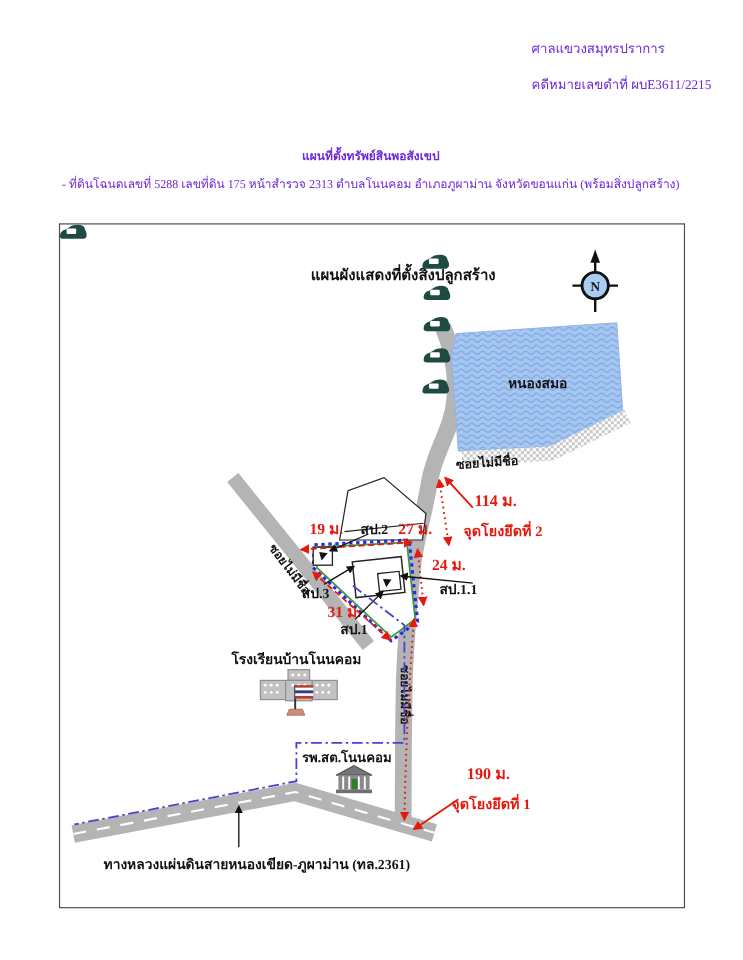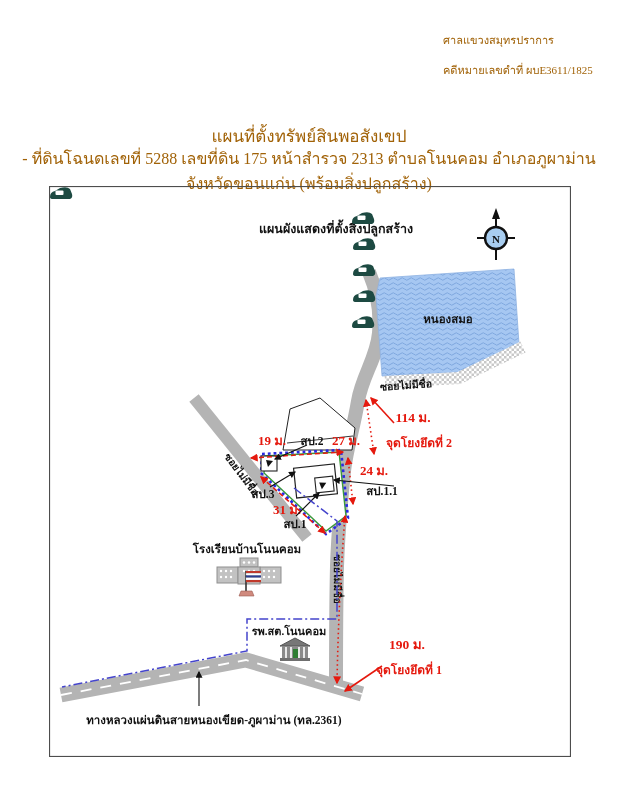--- a/index.html
+++ b/index.html
@@ -1,34 +1,34 @@
 <!DOCTYPE html>
 <html><head>
 <meta charset="utf-8">
 <style>
   html,body{margin:0;padding:0;background:#ffffff;}
   .page{position:relative;width:618px;height:800px;background:#fff;overflow:hidden;
-        font-family:"Liberation Serif","DejaVu Serif",serif;color:#a16207;}
+        font-family:"Liberation Serif","DejaVu Serif",serif;color:#6d28d9;}
   .hdr-line{position:absolute;left:443px;font-size:11px;white-space:nowrap;}
   .doc-title{position:absolute;left:0;top:122px;width:100%;text-align:center;
-             font-size:17px;font-weight:normal;}
+             font-size:10px;font-weight:bold;}
   .doc-subtitle{position:absolute;left:0;top:146px;width:100%;text-align:center;
-                font-size:16px;}
+                font-size:10px;}
   svg{position:absolute;left:49px;top:186px;}
   text{font-family:"Liberation Serif","DejaVu Serif",serif;}
   .lbl{font-weight:bold;fill:#111111;}
   .red{font-weight:bold;fill:#e5190e;}
 </style>
 </head>
 <body>
 
 <div class="page">
 
   <div class="hdr-line" style="top:31px">ศาลแขวงสมุทรปราการ</div>
-  <div class="hdr-line" style="top:61px">คดีหมายเลขดำที่ ผบE3611/1825</div>
+  <div class="hdr-line" style="top:61px">คดีหมายเลขดำที่ ผบE3611/2215</div>
 
   <div class="doc-title">แผนที่ตั้งทรัพย์สินพอสังเขป</div>
   <div class="doc-subtitle">- ที่ดินโฉนดเลขที่ 5288 เลขที่ดิน 175 หน้าสำรวจ 2313 ตำบลโนนคอม อำเภอภูผาม่าน จังหวัดขอนแก่น (พร้อมสิ่งปลูกสร้าง)</div>
 
   <svg width="522" height="571" viewBox="0 0 522 571">
     <defs>
       <pattern id="waves" width="9" height="5" patternUnits="userSpaceOnUse">
         <rect width="9" height="5" fill="#a6c7f2"></rect>
         <path d="M0,3 Q2.25,0.5 4.5,3 Q6.75,5.5 9,3" fill="none" stroke="#7aa4dd" stroke-width="0.9"></path>
       </pattern>

